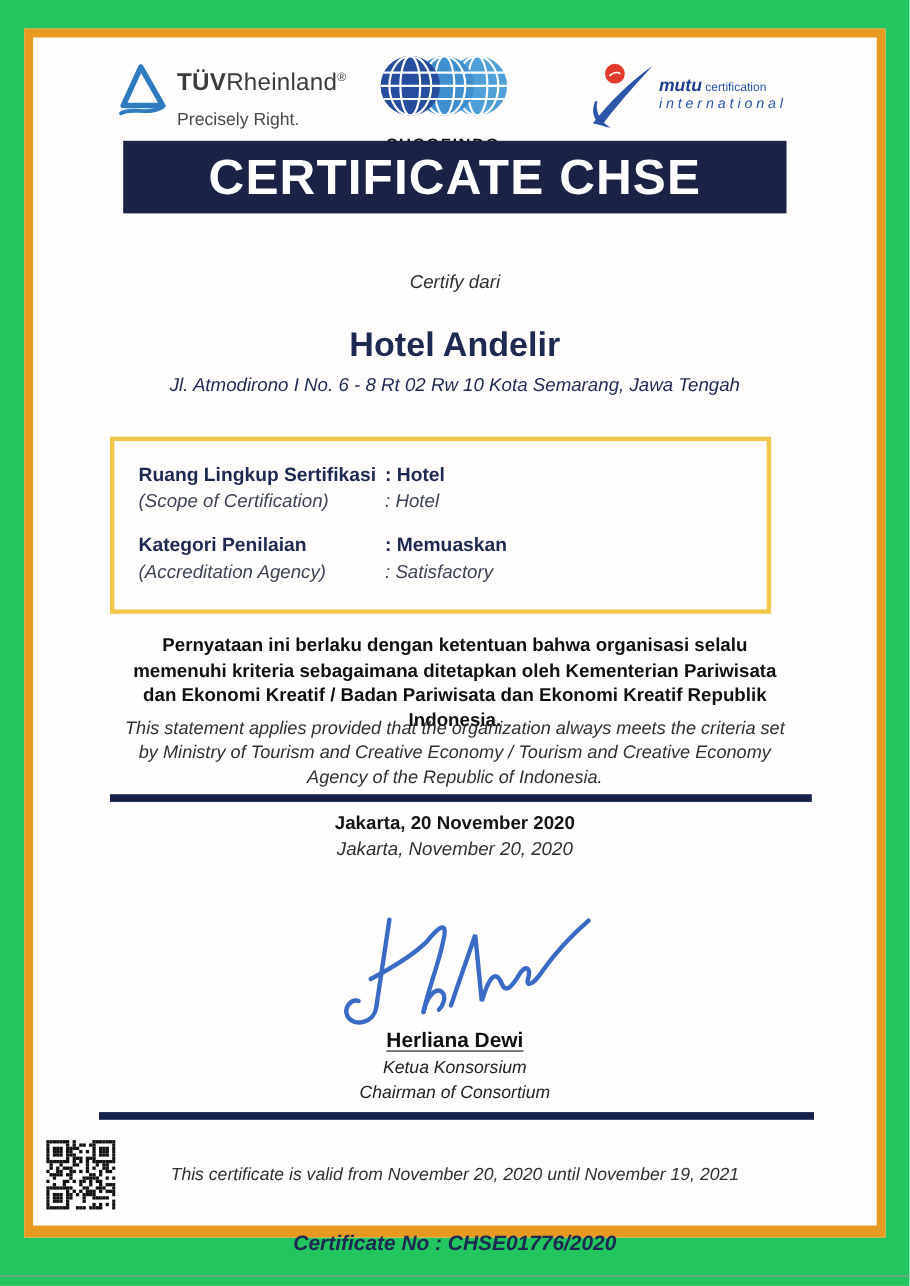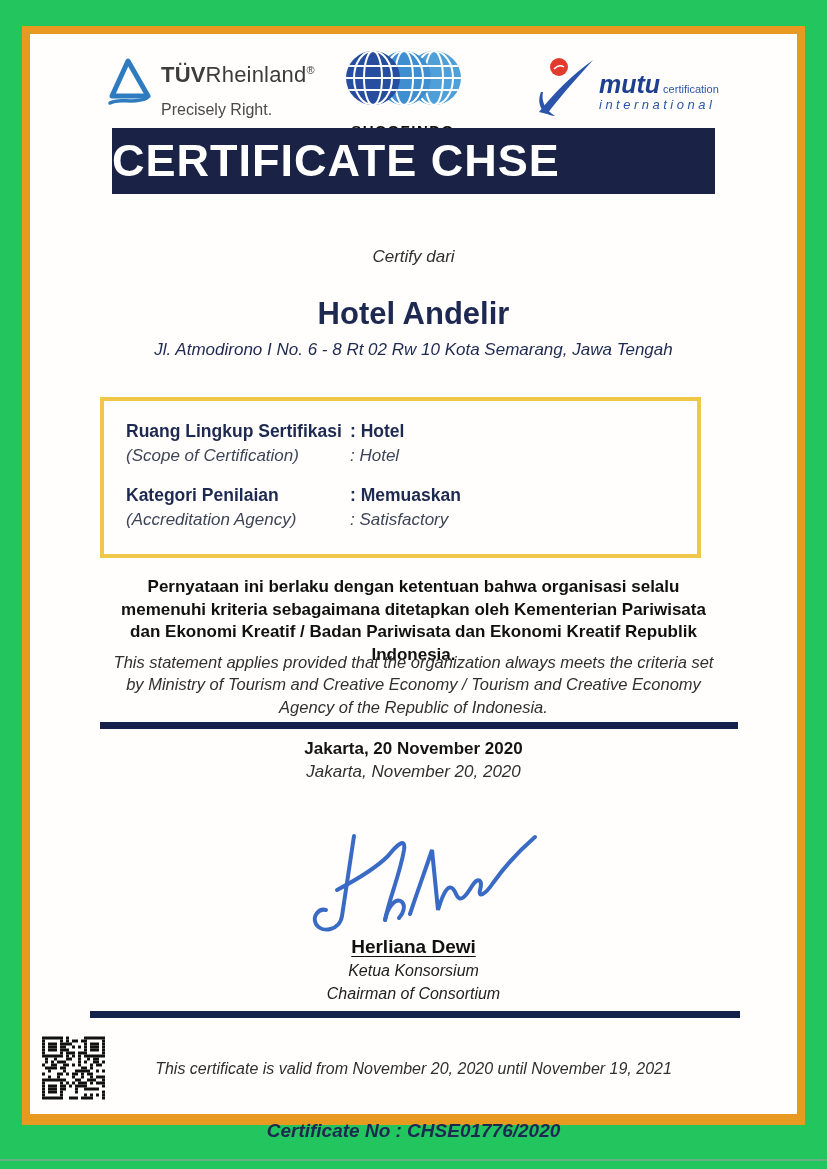--- a/index.html
+++ b/index.html
@@ -21,28 +21,28 @@
   .tuv-line{font-size:22px;letter-spacing:.2px;white-space:nowrap;}
   .tuv-bold{font-weight:bold;}
   .tuv-reg{font-size:11px;vertical-align:super;}
   .tuv-tag{font-size:16px;color:#4a4a4a;margin-top:13px;}
 
   .suco-logo{left:338px;top:44px;width:130px;text-align:center;}
   .suco-label{font-size:15px;font-weight:bold;letter-spacing:1.5px;color:#101010;margin-top:2px;}
 
   .mutu-logo{left:533px;top:56px;display:flex;align-items:flex-start;}
   .mutu-text{margin-left:4px;margin-top:14px;white-space:nowrap;}
-  .mutu-brand{font-size:25px;font-weight:bold;font-style:italic;color:#1e3f8f;}
+  .mutu-brand{font-size:16px;font-weight:bold;font-style:italic;color:#1e3f8f;}
   .mutu-small{font-size:11px;color:#2a55a8;margin-left:3px;}
   .mutu-intl{font-size:13px;font-style:italic;letter-spacing:3.5px;color:#2a55a8;margin-top:-2px;}
 
   
   .banner{
     left:112px;top:128px;width:603px;height:66px;background:#1a2245;
-    display:flex;align-items:center;justify-content:flex-start;
+    display:flex;align-items:center;justify-content:center;
     color:#ffffff;font-size:45px;font-weight:bold;letter-spacing:1px;
   }
 
   .intro-id{top:224px;font-size:17px;font-weight:bold;color:#141414;}
   .intro-en{top:247px;font-size:17px;font-style:italic;color:#2f2f2f;}
 
   .recipient-name{top:296px;font-size:31px;font-weight:bold;color:#1d2950;}
   .recipient-address{top:340px;font-size:17px;font-style:italic;color:#1d2950;}
 
   

